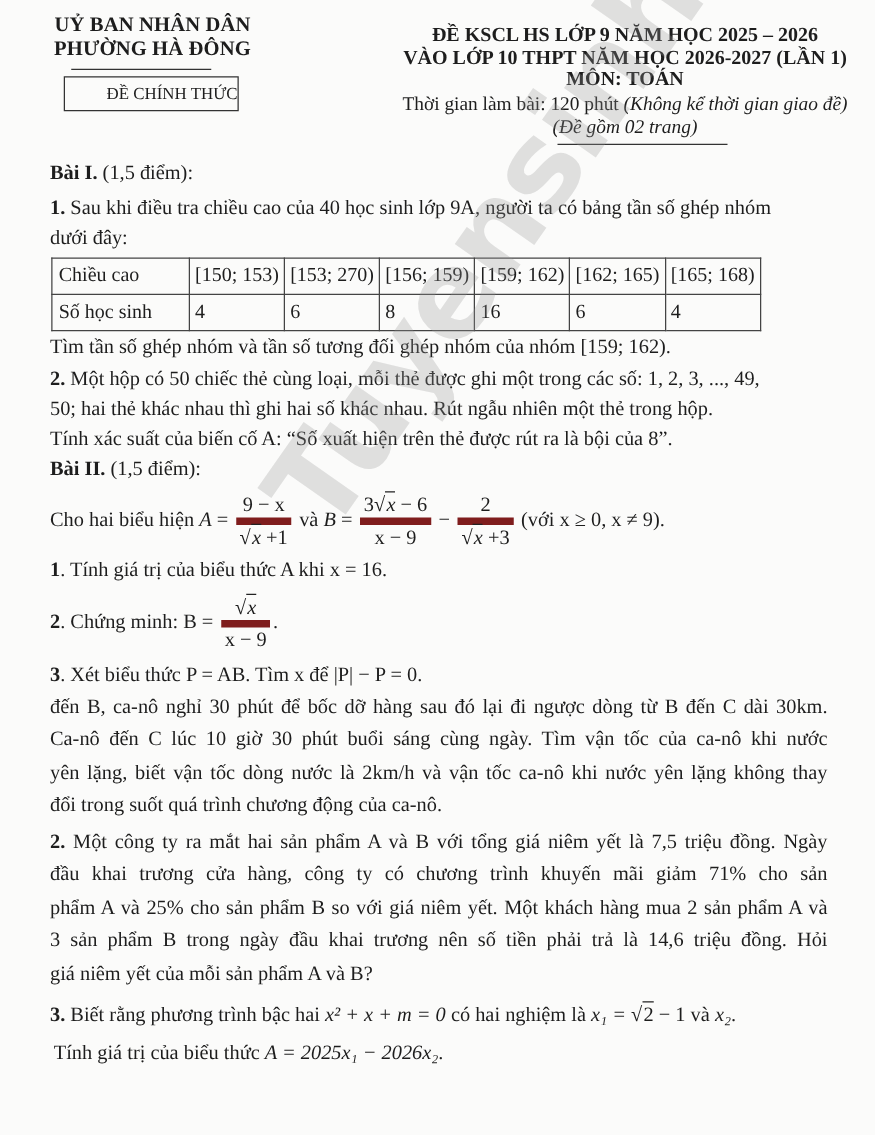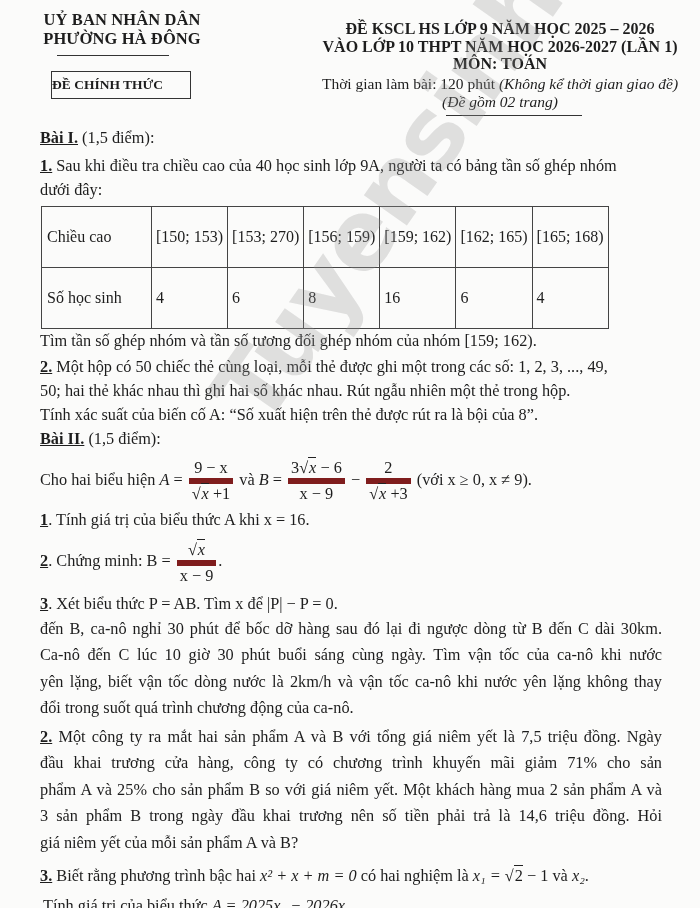--- a/index.html
+++ b/index.html
@@ -6,38 +6,38 @@
   body {
     width:700px; height:908px; overflow:hidden; position:relative;
     background:#fbfbfa; color:#1d1d1d;
     font-family:"Liberation Serif", "DejaVu Serif", serif;
   }
   .page { position:absolute; left:0; top:0; width:700px; height:908px; }
   .hdr-left { position:absolute; left:32px; top:10px; width:180px; text-align:center; }
   .hdr-left .org { font-weight:bold; font-size:16.5px; line-height:19px; letter-spacing:0.1px; }
   .hdr-left .rule { width:112px; height:1px; background:#333; margin:7px auto 0 auto; position:relative; left:-9px; }
   .official-box {
-    position:absolute; left:51px; top:71px; width:138px; height:26px;
-    border:1px solid #333; text-align:left; line-height:26px;
-    font-weight:bold; font-size:13.5px;
+    position:absolute; left:51px; top:61px; width:138px; height:26px;
+    border:1px solid #333; text-align:right; line-height:26px;
+    font-weight:normal; font-size:13.5px;
   }
   .hdr-right { position:absolute; left:300px; top:20px; width:400px; text-align:center; }
   .hdr-right .t { font-weight:bold; font-size:16px; line-height:17.5px; white-space:nowrap; }
   .hdr-right .time { font-size:15.5px; line-height:19px; white-space:nowrap; margin-top:1px; }
   .hdr-right .time i, .hdr-right .pages i { font-style:italic; }
   .hdr-right .pages { font-size:15.5px; line-height:18px; font-style:italic; }
   .hdr-right .rule2 { width:136px; height:1px; background:#333; margin:4px auto 0 auto; position:relative; left:14px; }
 
   .body { position:absolute; left:40px; top:126px; width:622px; font-size:16.3px; line-height:24px; }
   .p { margin:0; white-space:nowrap; }
   .just { text-align:justify; text-align-last:justify; white-space:normal; }
-  b { font-weight:bold;text-decoration:underline; }
+  b { font-weight:bold; }
 
   table.freq { border-collapse:collapse; margin-top:4px; margin-left:1px; font-size:16px; }
-  table.freq td { border:1px solid #444; height:28px; padding:16px 4px; white-space:nowrap; }
+  table.freq td { border:1px solid #444; height:28px; padding:0 4px; white-space:nowrap; }
   table.freq td.first { width:100px; text-align:left; padding-left:5px; }
   table.freq td.num { }
 
   .math i { font-style:italic; }
   .frac { display:inline-block; vertical-align:middle; text-align:center; margin:0 2px; }
   .frac .n { display:block; border-bottom:6px solid #7f1d1d; padding:0 3px; line-height:20px;text-align:center; }
   .frac .d { display:block; line-height:20px; padding:0 3px; }
   .sqrt { display:inline-block; }
   .sqrt .rad { border-top:1px solid #222; padding-left:1px; }
 

